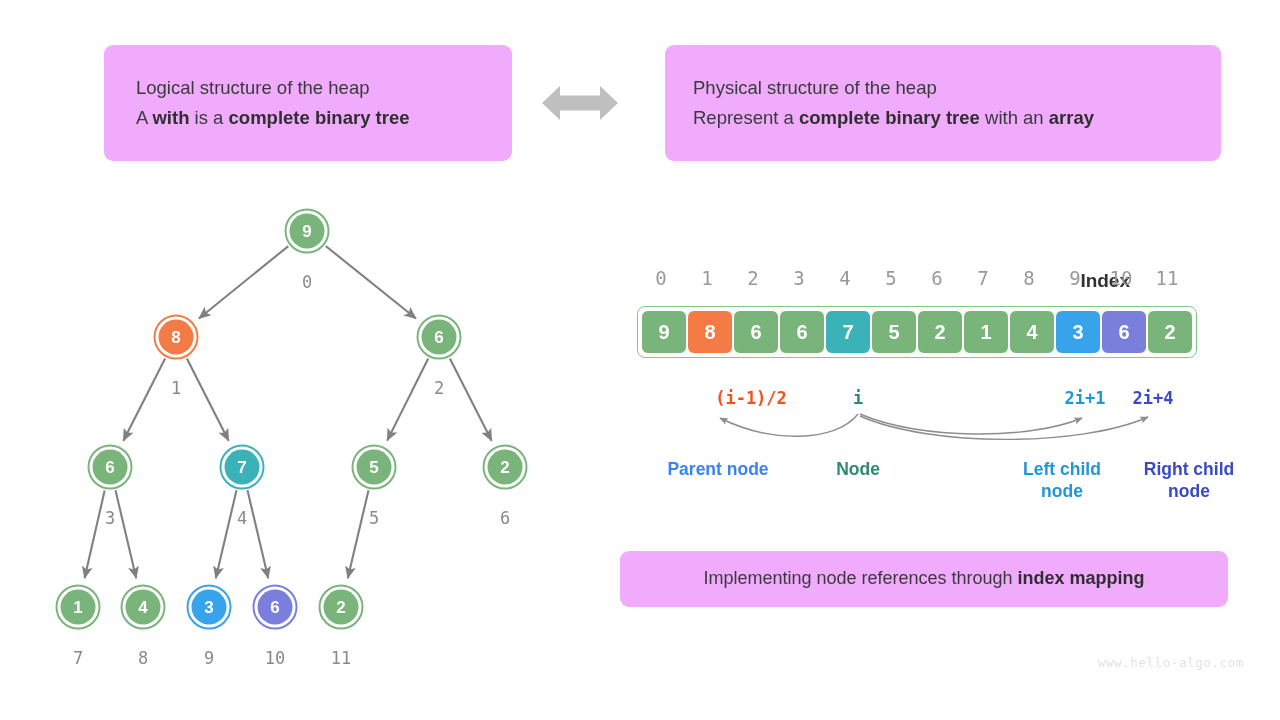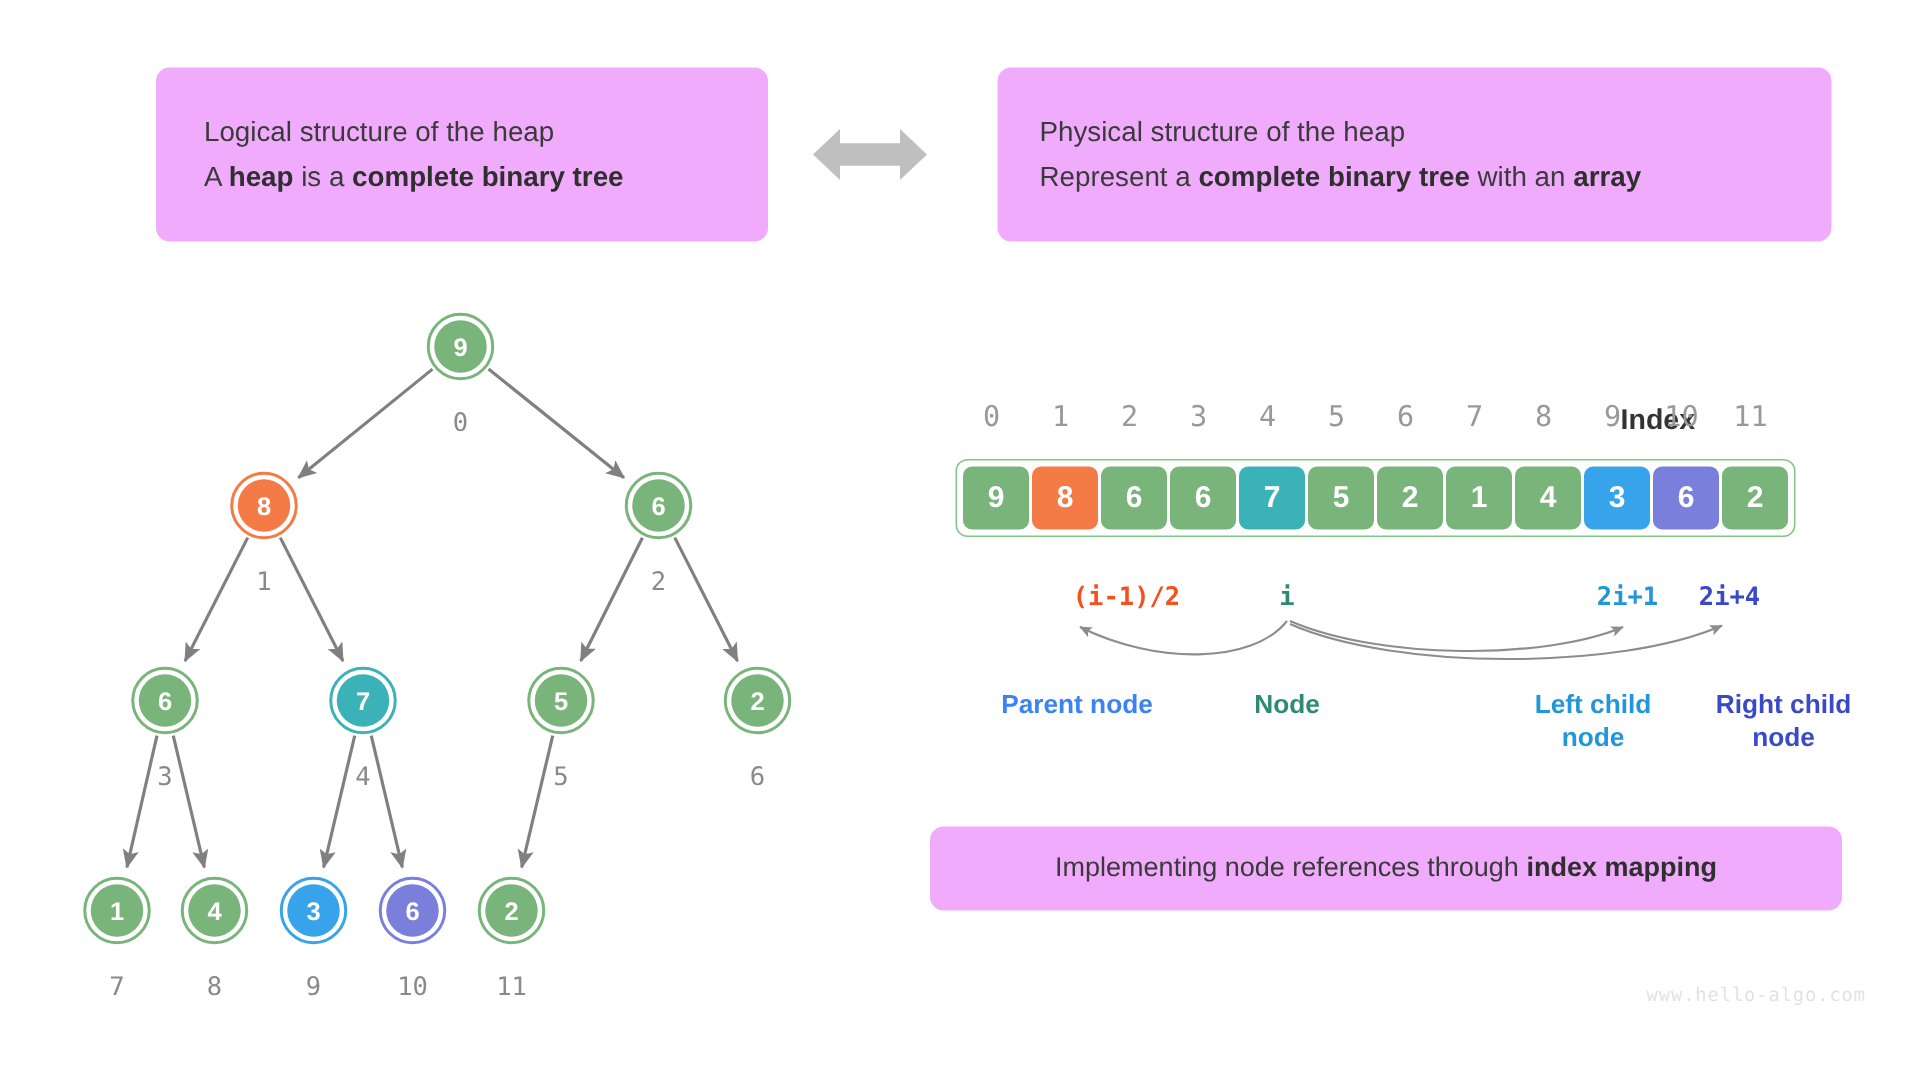--- a/index.html
+++ b/index.html
@@ -180,21 +180,21 @@
     letter-spacing: 0.6px;
   }
 </style>
 </head>
 <body>
 
 <div id="stage">
 
   <div class="caption-box" id="logical-box">
     <div class="caption-line">Logical structure of the heap</div>
-    <div class="caption-line"><span>A </span><b>heap</b><span> is a </span><b>complete binary tree</b></div>
+    <div class="caption-line"><span>A </span><b>with</b><span> is a </span><b>complete binary tree</b></div>
   </div>
 
   <svg id="double-arrow" viewBox="0 0 80 42">
     <path d="M 2 21 L 20 4 L 20 13.5 L 60 13.5 L 60 4 L 78 21 L 60 38 L 60 28.5 L 20 28.5 L 20 38 Z" fill="#bfbfbf"></path>
   </svg>
 
   <div class="caption-box" id="physical-box">
     <div class="caption-line">Physical structure of the heap</div>
     <div class="caption-line"><span>Represent a </span><b>complete binary tree</b><span> with an </span><b>array</b></div>
   </div>

